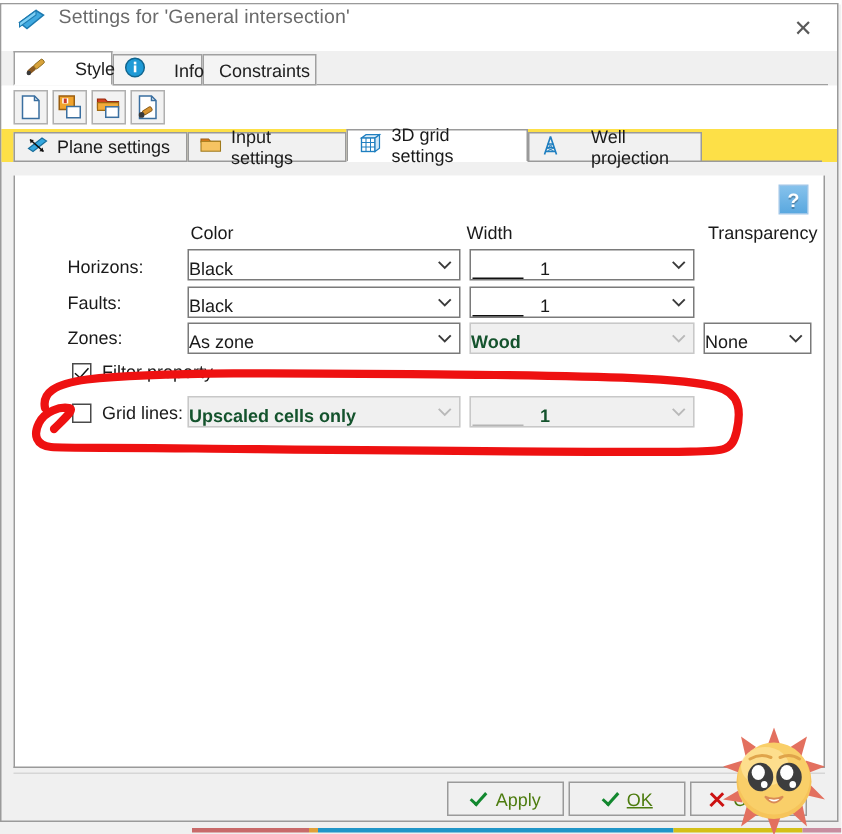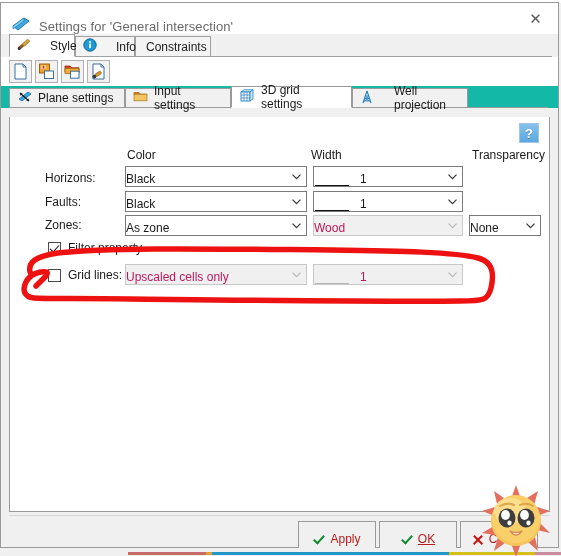--- a/index.html
+++ b/index.html
@@ -39,21 +39,21 @@
     width: 559px; height: 546px;
     background: #f0f0f0;
     border: 1px solid #9a9a9a;
     box-sizing: border-box;
   }
   .titlebar {
     position: relative;
     height: 31px;
     background: #ffffff;
     display: flex;
-    align-items: flex-end;
+    align-items: flex-start;
   }
   .title-icon {
     width: 20px; height: 20px;
     margin-left: 10px; margin-right: 8px;
     position: relative;
     flex: 0 0 auto;
   }
   .title-text {
     font-size: 13px;
     color: #6a6a6a;
@@ -119,21 +119,21 @@
     border: 1px solid #b0b0b0;
     background: #f2f2f2;
     box-sizing: border-box;
     position: relative;
   }
 
   
   .inner-tabstrip {
     position: relative;
     height: 22px;
-    background: #14b8a6;
+    background: #fde047;
     padding-left: 8px;
     box-sizing: border-box;
   }
   .inner-tabstrip::after {
     content: "";
     position: absolute; left: 8px; right: 10px; bottom: 0;
     height: 1px; background: #9a9a9a;
     z-index: 0;
   }
   .itab {
@@ -210,21 +210,22 @@
   .combo .arrow {
     position: absolute;
     right: 0; top: 0; bottom: 0;
     width: 19px;
     display: flex; align-items: center; justify-content: center;
   }
   .combo .arrow svg { display:block; }
   .combo.disabled {
     background: #f0f0f0;
     border-color: #c8c8c8;
-    color: #be185d;
+    color: #14532d;
+    font-weight: bold;
   }
   .combo.disabled .arrow svg polyline { stroke: #b9b9b9; }
   .combo .linepreview {
     display: inline-block;
     width: 34px; height: 0;
     border-top: 1.6px solid #101010;
     margin-right: 11px;
     margin-left: 1px;
   }
   .combo.disabled .linepreview { border-top-color: #b4b4b4; }
@@ -255,28 +256,28 @@
   }
 
   
   .footer-sep {
     position: absolute;
     left: 8px; top: 512px; width: 541px; height: 1px;
     background: #d6d6d6;
   }
   .btn {
     position: absolute;
-    height: 36px;
+    height: 23px;
     box-sizing: border-box;
     border: 1px solid #9a9a9a;
     background: #f0f0f0;
     display: flex; align-items: center; justify-content: center;
     gap: 6px;
     font-size: 12px;
-    color: #b91c1c;
+    color: #4d7c0f;
   }
   .tick {
     width: 11px; height: 11px; position: relative; flex: 0 0 auto;
   }
   .tick::after {
     content: "";
     position: absolute; left: 3px; top: -1px;
     width: 4px; height: 9px;
     border: solid #12882f;
     border-width: 0 2.4px 2.4px 0;

